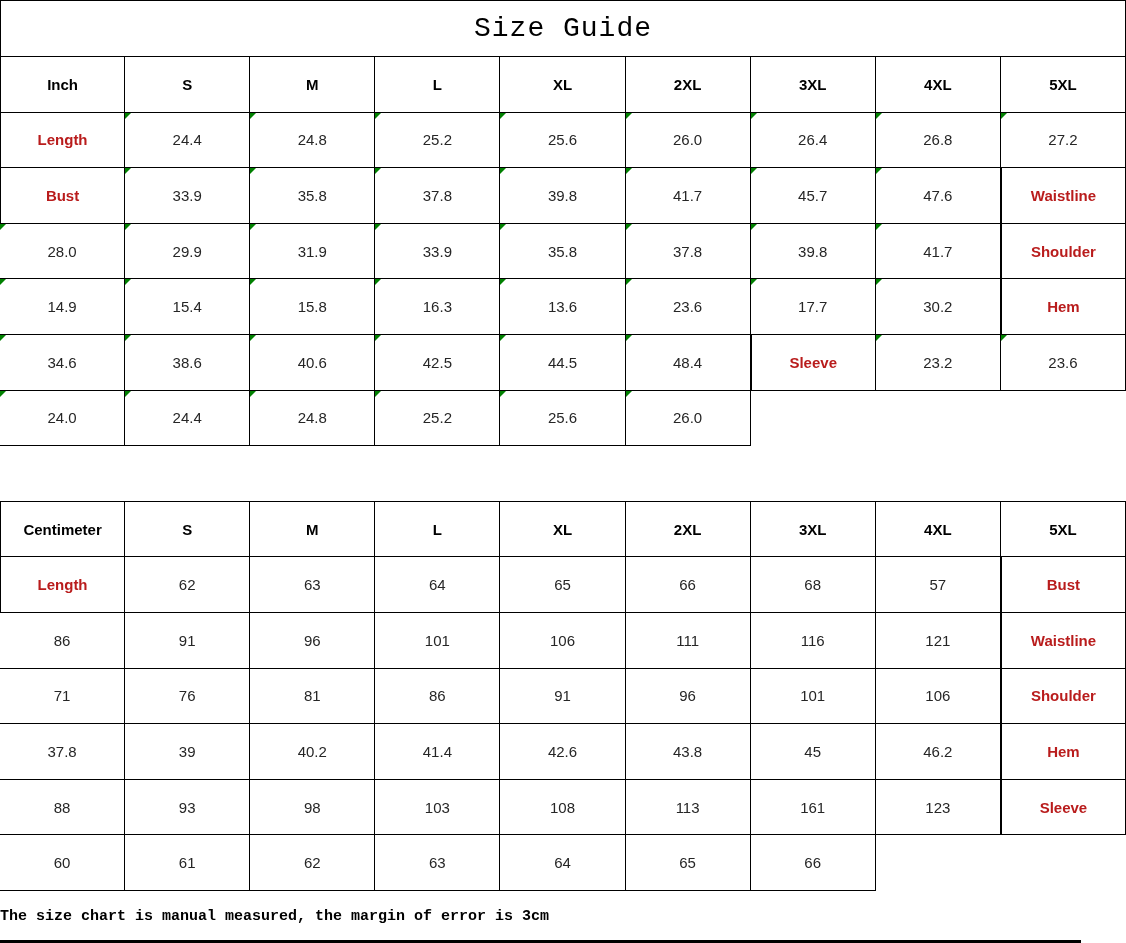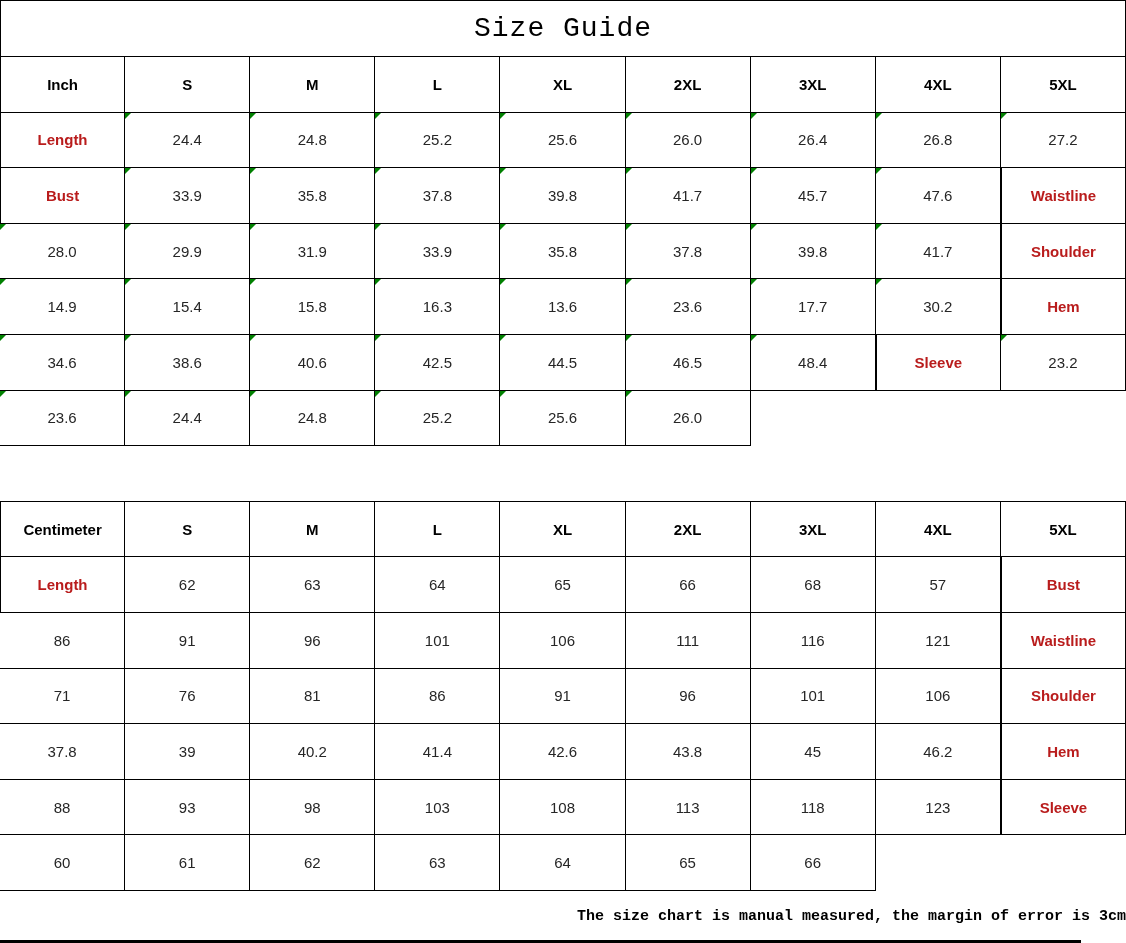--- a/index.html
+++ b/index.html
@@ -68,21 +68,21 @@
     width: 0;
     height: 0;
     border-top: 6px solid #008000;
     border-right: 6px solid transparent;
   }
   .note-row {
     grid-column: 1 / -1;
     position: relative;
     display: flex;
     align-items: center;
-    justify-content: flex-end;
+    justify-content: flex-start;
     font-family: "Liberation Mono", "DejaVu Sans Mono", monospace;
     font-weight: 700;
     font-size: 15px;
     color: #000;
   }
   .bottom-bar {
     position: absolute;
     left: 0;
     bottom: 0;
     width: 96%;
@@ -275,36 +275,36 @@
     </div>
     <div class="c val">
       <span>42.5</span>
       <span class="marker"></span>
     </div>
     <div class="c val">
       <span>44.5</span>
       <span class="marker"></span>
     </div>
     <div class="c val">
-      <span>46.5</span>
-      <span class="marker"></span>
-    </div>
-    <div class="c val">
       <span>48.4</span>
       <span class="marker"></span>
     </div>
     <div class="c first lab">
       <span>Sleeve</span>
     </div>
     <div class="c val">
       <span>23.2</span>
       <span class="marker"></span>
     </div>
     <div class="c val">
       <span>23.6</span>
+      <span class="marker"></span>
+    </div>
+    <div class="c val">
+      <span>24.0</span>
       <span class="marker"></span>
     </div>
     <div class="c val">
       <span>24.4</span>
       <span class="marker"></span>
     </div>
     <div class="c val">
       <span>24.8</span>
       <span class="marker"></span>
     </div>
@@ -468,21 +468,21 @@
     <div class="c val">
       <span>103</span>
     </div>
     <div class="c val">
       <span>108</span>
     </div>
     <div class="c val">
       <span>113</span>
     </div>
     <div class="c val">
-      <span>118</span>
+      <span>161</span>
     </div>
     <div class="c val">
       <span>123</span>
     </div>
     <div class="c first lab">
       <span>Sleeve</span>
     </div>
     <div class="c val">
       <span>60</span>
     </div>

